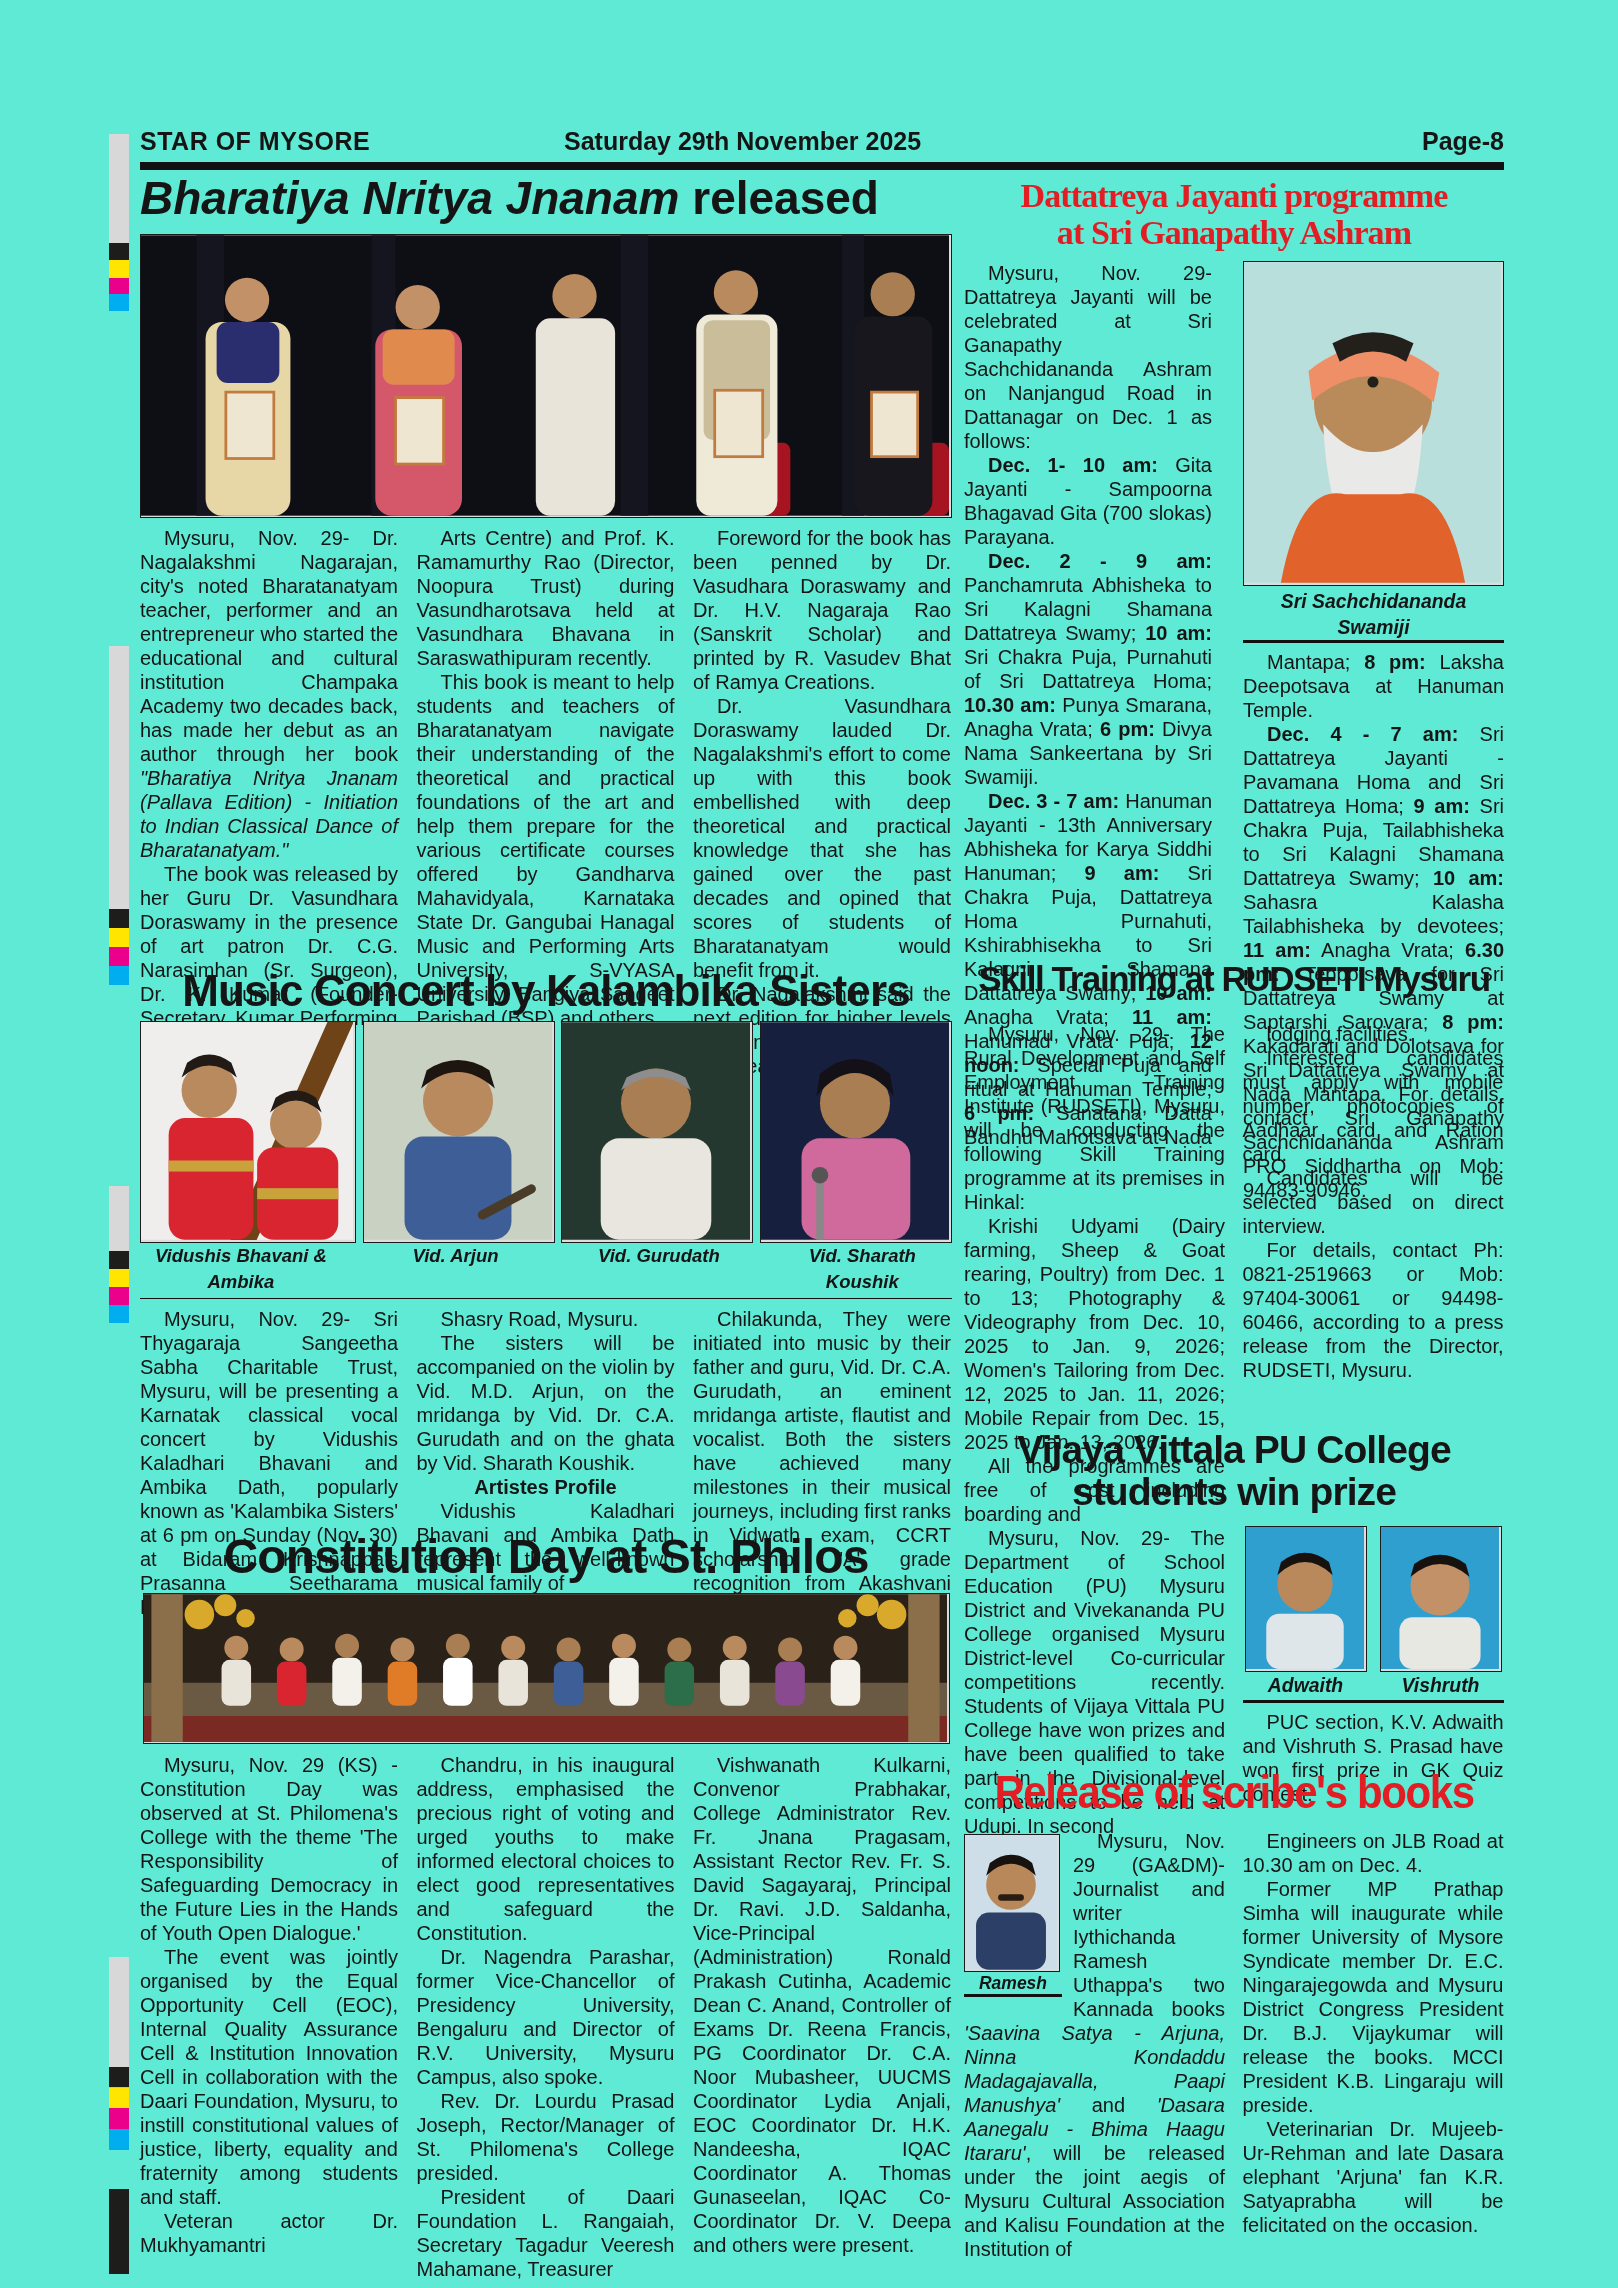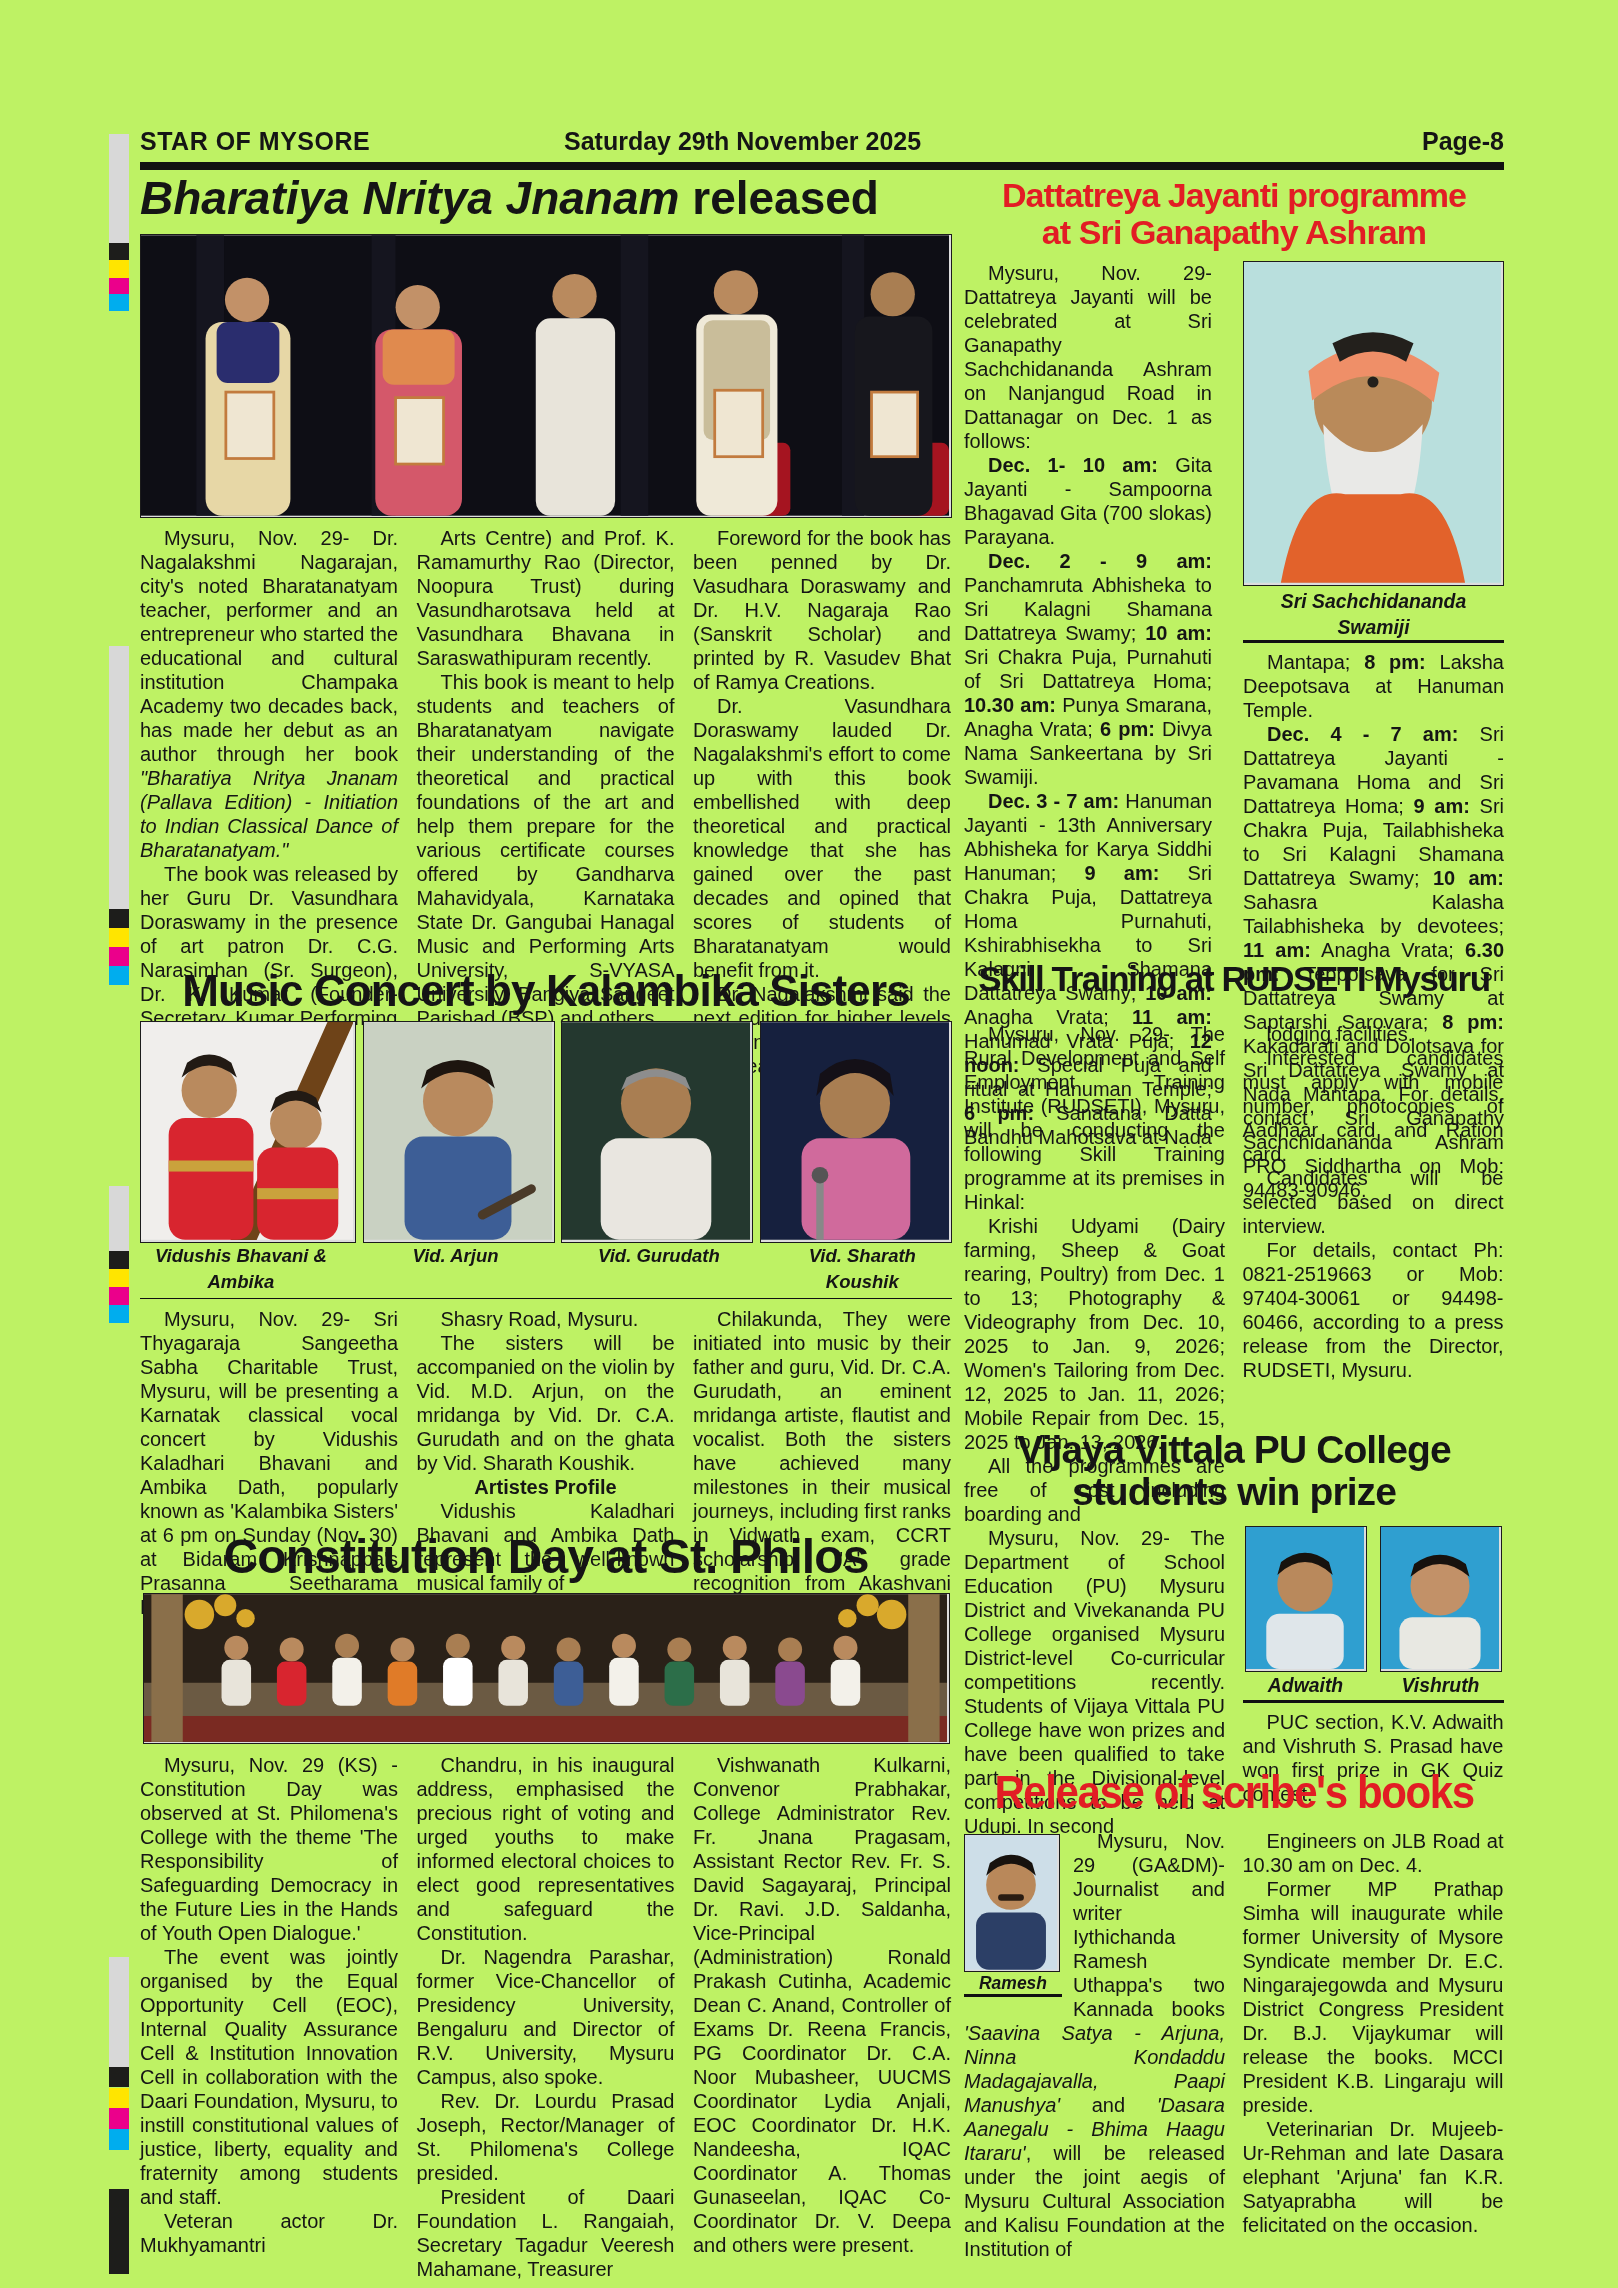--- a/index.html
+++ b/index.html
@@ -1,16 +1,16 @@
 <!DOCTYPE html>
 <html style="--red: #e21d24; --bar-gray: #d8d8d8; --bar-black: #1d1d1b; --bar-yellow: #ffe500; --bar-magenta: #eb008b; --bar-cyan: #00adee;font-size:14.8px"><head>
 <meta charset="utf-8">
 <style>
   html,body{margin:0;padding:0;background:#ffffff;}
-  .page{position:relative;width:1619px;height:2289px;background:#bef264;overflow:hidden;
+  .page{position:relative;width:1619px;height:2289px;background:#5eead4;overflow:hidden;
         font-family:"Liberation Sans","DejaVu Sans",sans-serif;color:#151515;}
   
   .regbar div{position:absolute;left:109px;width:20px;}
   .seg-gray{background:var(--bar-gray);}
   .seg-k{background:var(--bar-black);}
   .seg-y{background:var(--bar-yellow);}
   .seg-m{background:var(--bar-magenta);}
   .seg-c{background:var(--bar-cyan);}
   
   .hdr{position:absolute;left:140px;top:127px;width:1364px;height:31px;}
@@ -31,21 +31,21 @@
   .a-bharatiya{left:140px;top:172px;width:812px;}
   .a-bharatiya h1{margin:0;font-size:46px;line-height:52px;font-weight:normal;white-space:nowrap;}
   .a-bharatiya h1 .hi{font-style:italic;font-weight:600;margin-top:41px;}
   .a-bharatiya h1 .hb{font-weight:bold;}
   .a-bharatiya .photo{margin-top:10px;width:812px;height:284px;}
   .a-bharatiya .cols{margin-top:8.3px;gap:18.5px;}
   .a-bharatiya .col{width:258px;}
   
   .a-datta{left:964px;top:177px;width:540px;}
   .a-datta h1{margin:0;font-size:34px;line-height:37px;font-weight:bold;color:var(--red);
-              text-align:center;letter-spacing:-0.9px;}
+              text-align:center;letter-spacing:-0.9px;font-family:Liberation Serif, serif;}
   .a-datta .cols{margin-top:10px;gap:31px;}
   .a-datta .col{width:261px;}
   .a-datta .photo{width:261px;height:325px;}
   .a-datta .cap{margin-top:1.8px;}
   .a-datta .colright p:first-of-type{margin-top:7.4px;}
   
   .a-music{left:140px;top:967px;width:812px;}
   .a-music h1{margin:0;font-size:44px;line-height:48px;font-weight:bold;text-align:center;letter-spacing:-0.9px;}
   .pstrip{display:flex;gap:6.5px;margin-top:5.5px;}
   .pstrip .photo{height:222px;}

